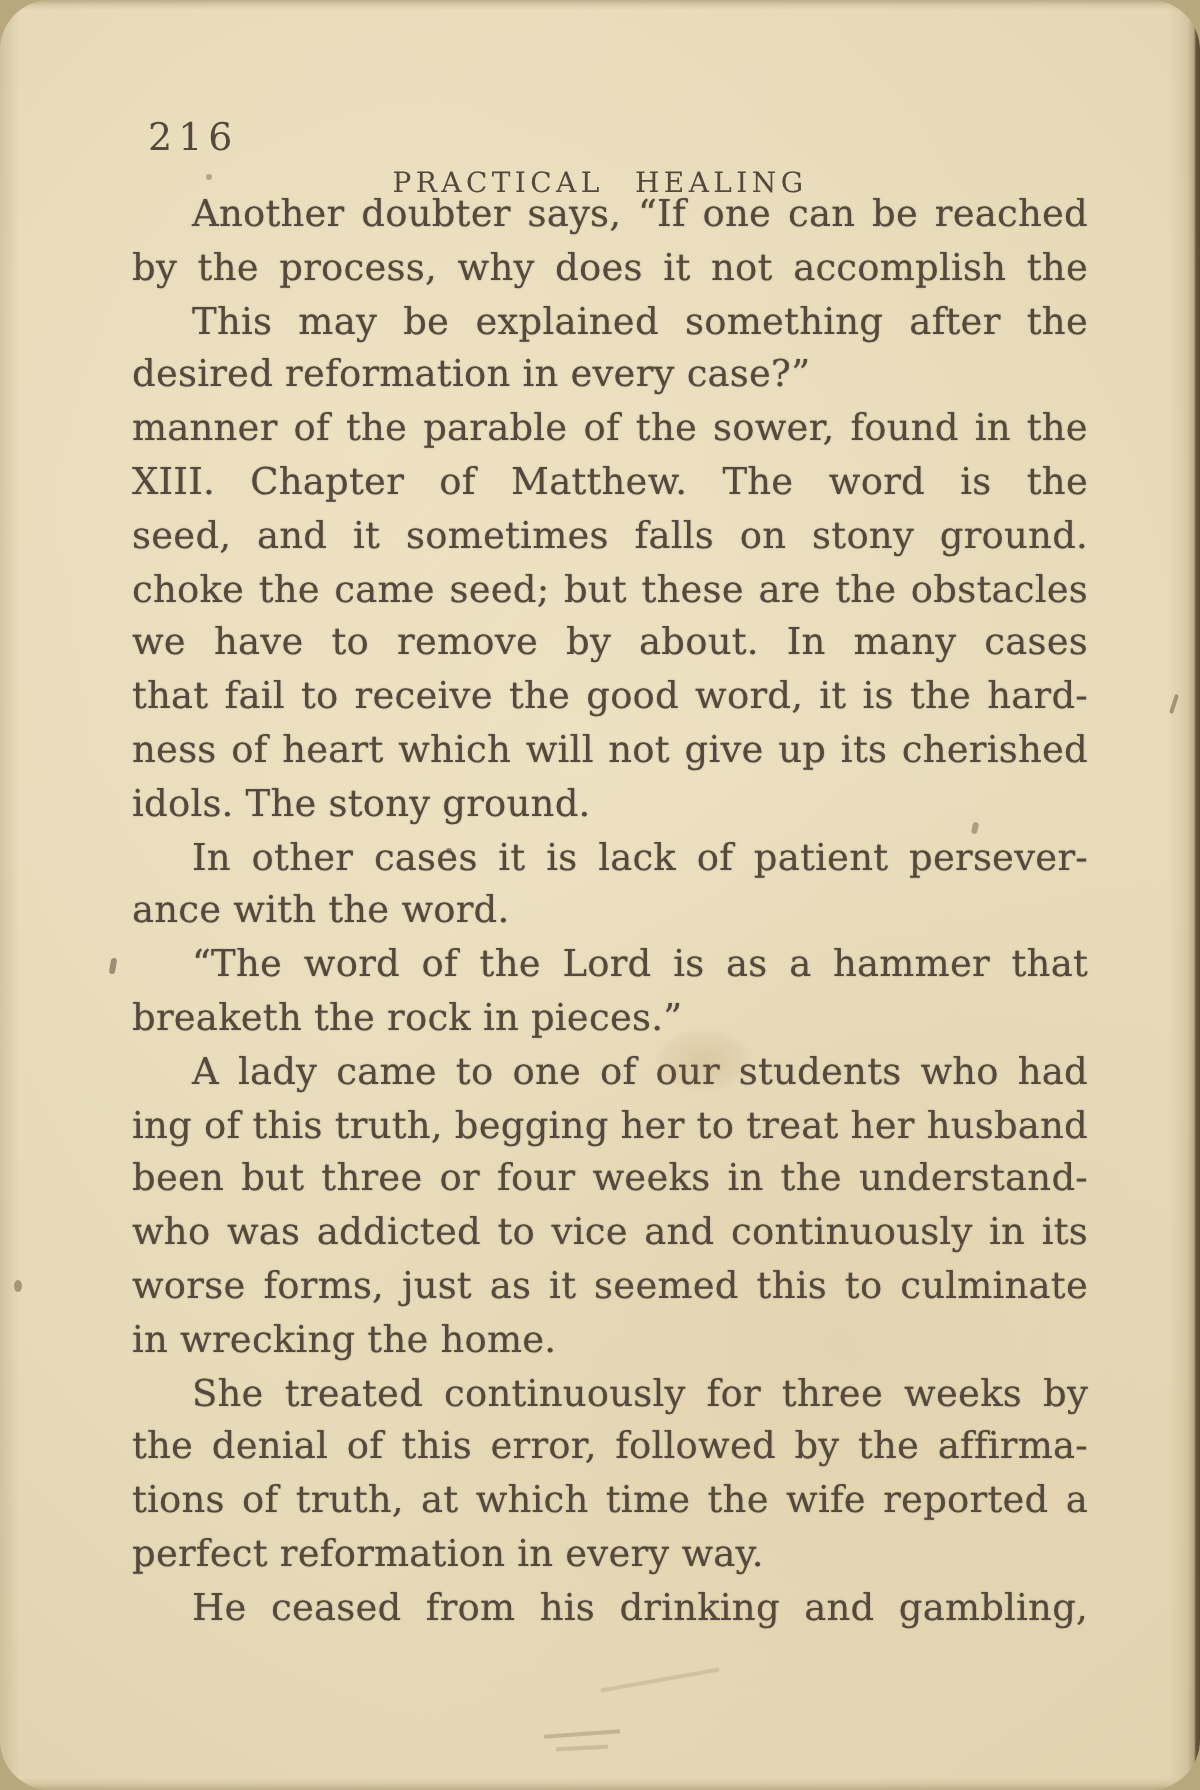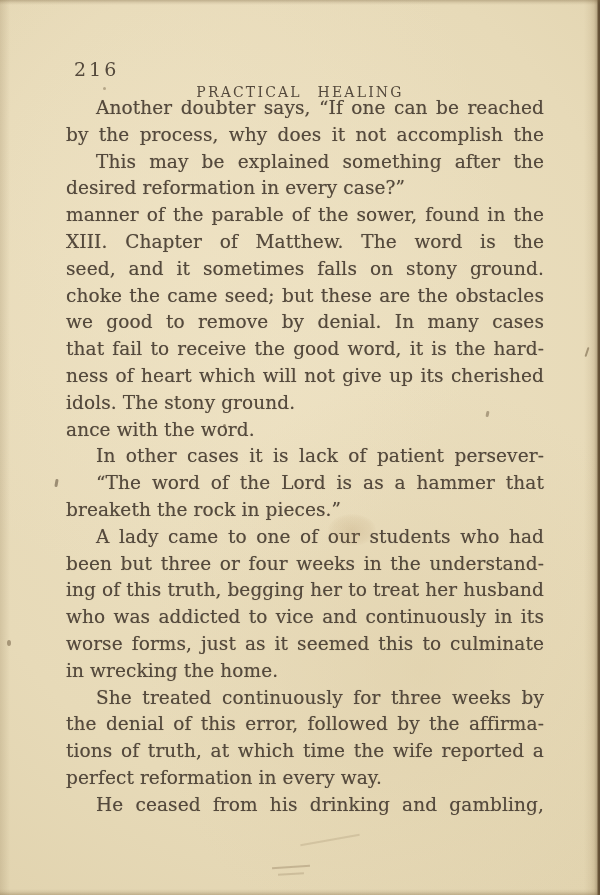--- a/index.html
+++ b/index.html
@@ -10,20 +10,21 @@
   }
   .page {
     position: relative;
     width: 600px; height: 895px;
     overflow: hidden;
     color: #54493c;
     background:
       radial-gradient(ellipse 90% 70% at 30% 25%, rgba(240,228,198,0.55) 0%, rgba(240,228,198,0) 60%),
       radial-gradient(ellipse 70% 50% at 70% 75%, rgba(222,206,168,0.5) 0%, rgba(222,206,168,0) 65%),
       radial-gradient(ellipse 130% 105% at 48% 42%, #ece0c1 0%, #e7dab8 45%, #e0d2ad 72%, #d5c59d 92%, #cabb90 100%);
+    border-radius: 25px;
   }
   
   .edge-top {
     position: absolute; top: 0; left: 0; right: 0; height: 5px;
     background: linear-gradient(180deg, rgba(122,100,64,0.38) 0%, rgba(122,100,64,0.12) 55%, rgba(122,100,64,0) 100%);
   }
   .edge-bottom {
     position: absolute; bottom: 0; left: 0; right: 0; height: 6px;
     background: linear-gradient(0deg, rgba(122,100,64,0.35) 0%, rgba(122,100,64,0.1) 55%, rgba(122,100,64,0) 100%);
   }
@@ -99,31 +100,31 @@
 
   <div class="page-body">
       <div class="line indent">Another doubter says, “If one can be reached</div>
       <div class="line">by the process, why does it not accomplish the</div>
       <div class="line indent">This may be explained something after the</div>
       <div class="line para-end">desired reformation in every case?”</div>
       <div class="line">manner of the parable of the sower, found in the</div>
       <div class="line">XIII. Chapter of Matthew.  The word is the</div>
       <div class="line">seed, and it sometimes falls on stony ground.</div>
       <div class="line">choke the came seed; but these are the obstacles</div>
-      <div class="line">we good to remove by denial.  In many cases</div>
+      <div class="line">we have to remove by about.  In many cases</div>
       <div class="line">that fail to receive the good word, it is the hard-</div>
       <div class="line">ness of heart which will not give up its cherished</div>
       <div class="line para-end">idols.  The stony ground.</div>
+      <div class="line indent">In other cases it is lack of patient persever-</div>
       <div class="line para-end">ance with the word.</div>
-      <div class="line indent">In other cases it is lack of patient persever-</div>
       <div class="line indent">“The word of the Lord is as a hammer that</div>
       <div class="line para-end">breaketh the rock in pieces.”</div>
       <div class="line indent">A lady came to one of our students who had</div>
+      <div class="line">ing of this truth, begging her to treat her husband</div>
       <div class="line">been but three or four weeks in the understand-</div>
-      <div class="line">ing of this truth, begging her to treat her husband</div>
       <div class="line">who was addicted to vice and continuously in its</div>
       <div class="line">worse forms, just as it seemed this to culminate</div>
       <div class="line para-end">in wrecking the home.</div>
       <div class="line indent">She treated continuously for three weeks by</div>
       <div class="line">the denial of this error, followed by the affirma-</div>
       <div class="line">tions of truth, at which time the wife reported a</div>
       <div class="line para-end">perfect reformation in every way.</div>
       <div class="line indent">He ceased from his drinking and gambling,</div>
     </div>
 

